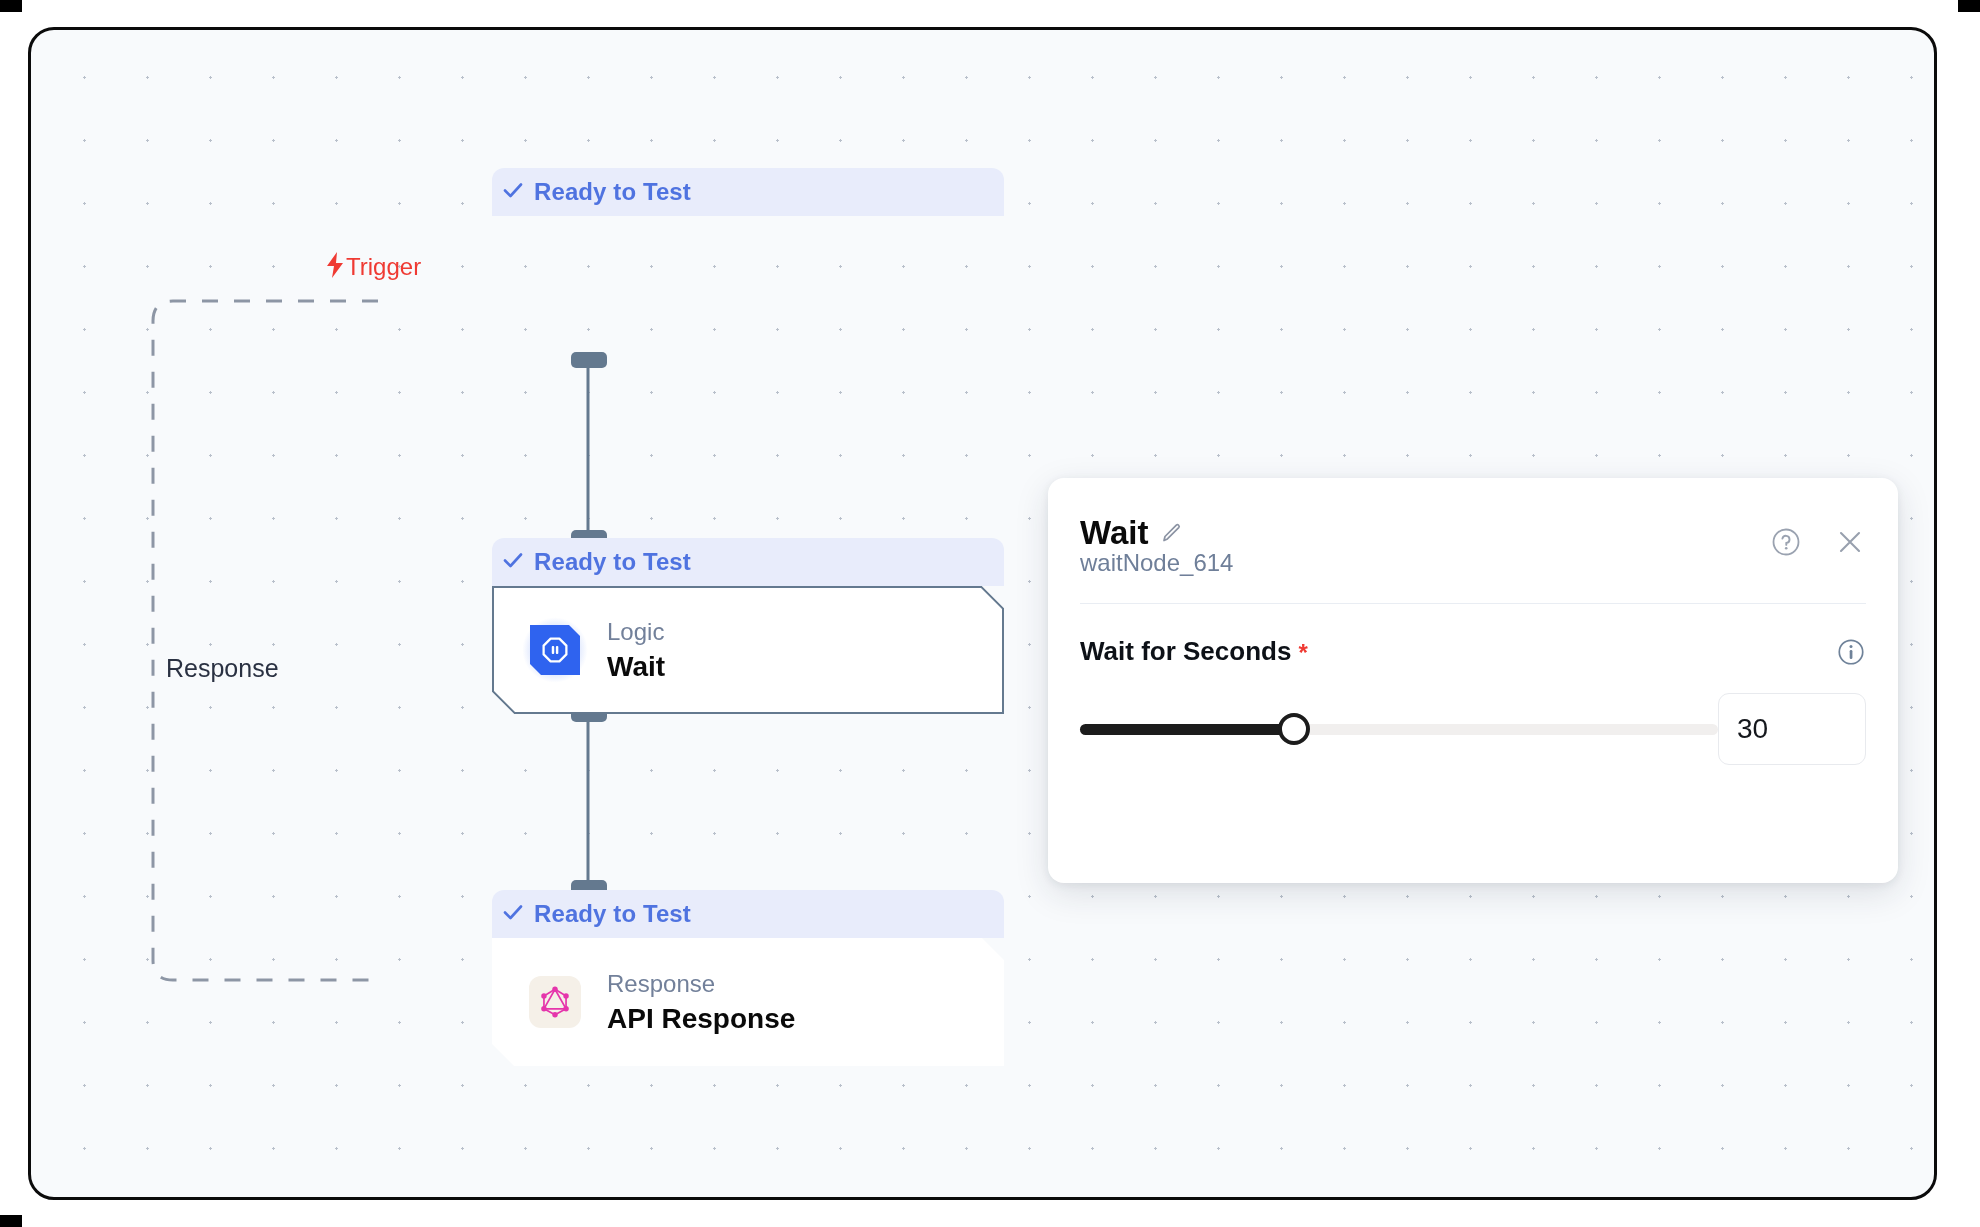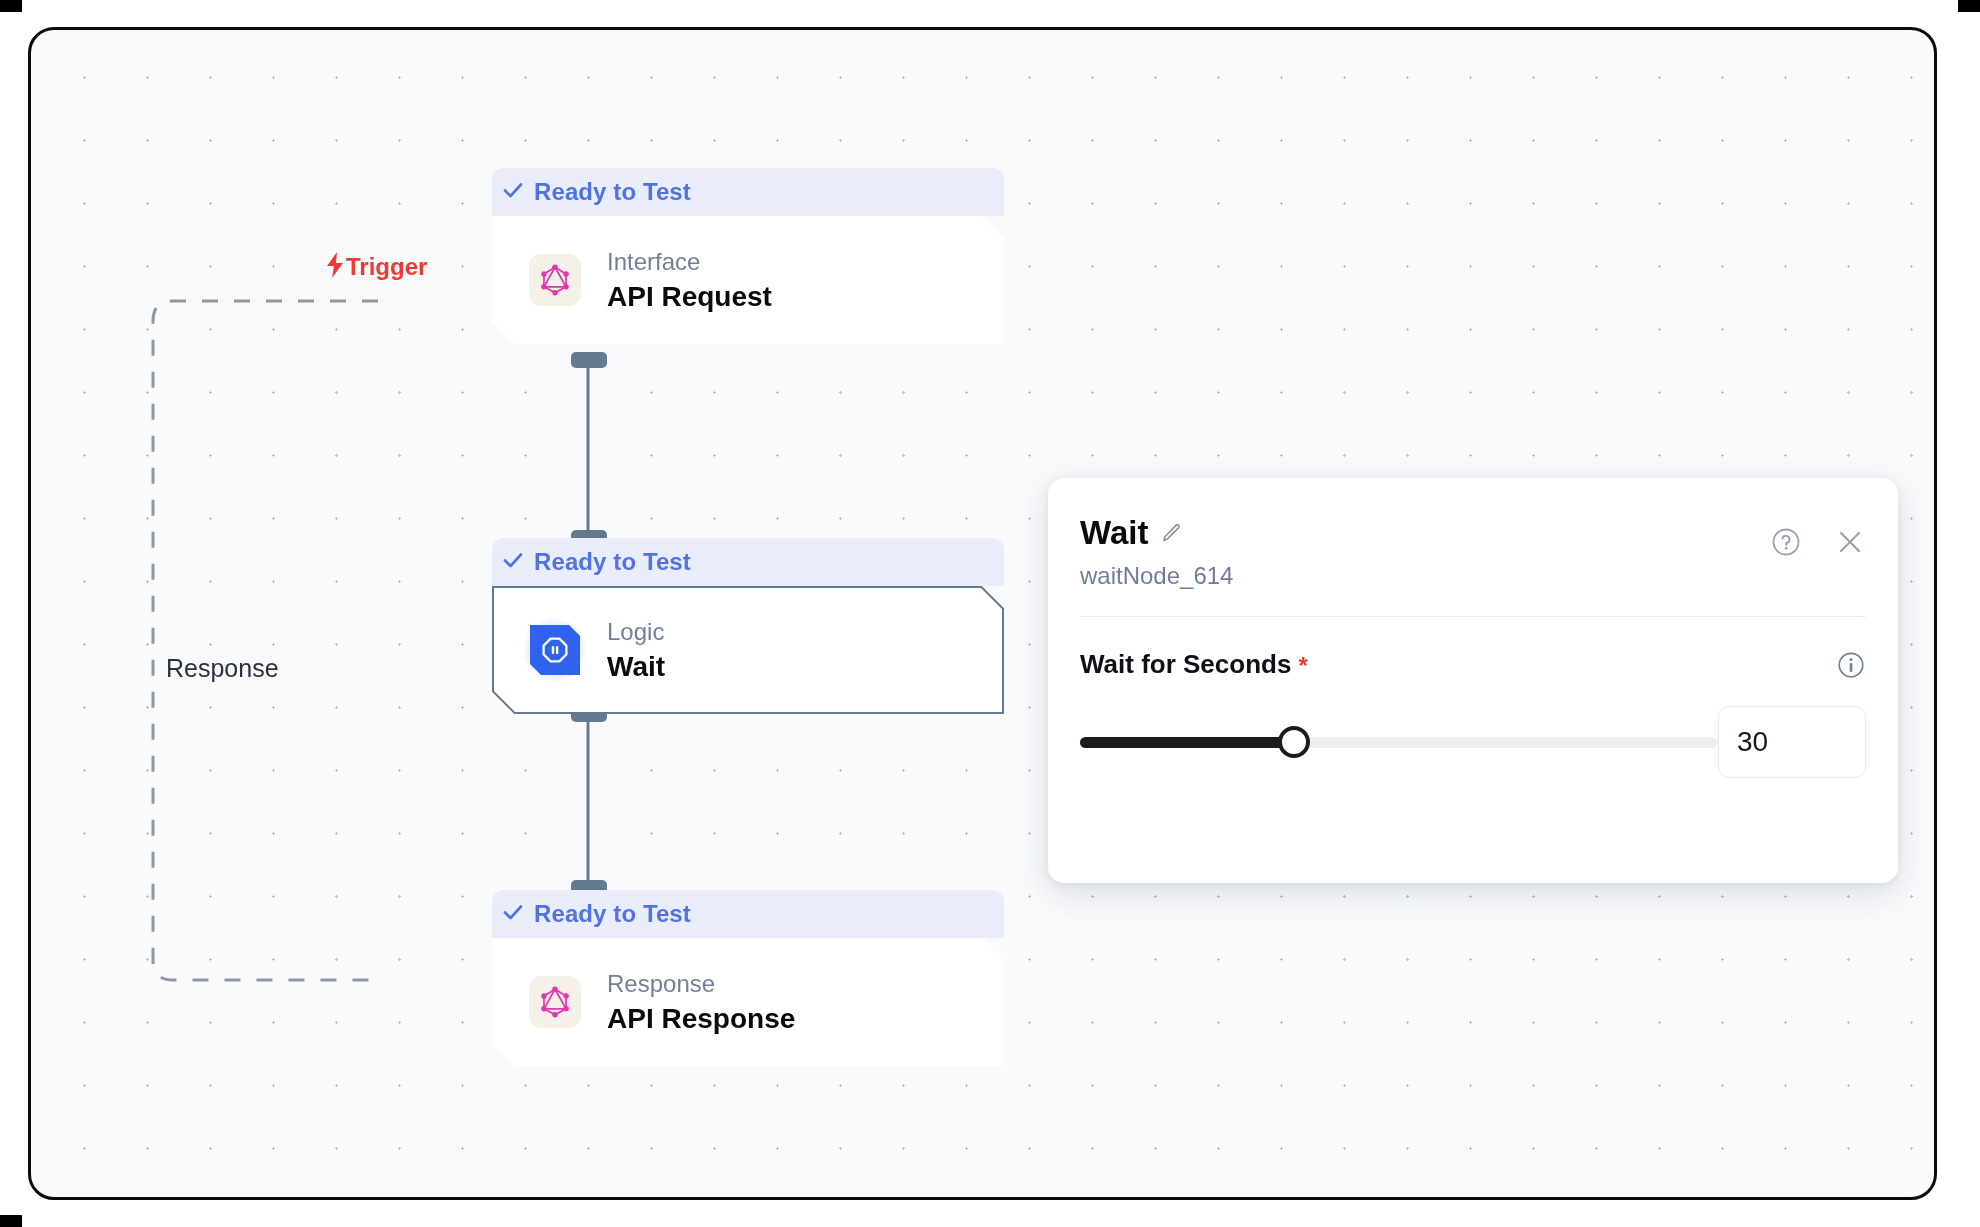--- a/index.html
+++ b/index.html
@@ -58,21 +58,21 @@
   
   .edge-label {
     position: absolute;
     white-space: nowrap;
     font-size: 24px;
   }
   #trigger-label {
     left: 294px;
     top: 222px;
     color: #ef3a33;
-    font-weight: 700;
+    font-weight: 400;
     display: flex;
     align-items: center;
     gap: 1px;
   }
   #trigger-label .bolt { font-size: 25px; line-height: 1; }
   #response-label {
     left: 128px;
     top: 622px;
     color: #2a3142;
     font-weight: 400;
@@ -215,21 +215,20 @@
     align-items: center;
     gap: 12px;
   }
   .panel-title .ttl {
     font-size: 33px;
     font-weight: 700;
     color: #0a0a0a;
     line-height: 1;
   }
   .panel-subtitle {
-    margin-top: 13px;
     font-size: 24px;
     color: #6f7f99;
   }
   .panel-header-actions {
     display: flex;
     align-items: center;
     gap: 32px;
     margin-top: 10px;
   }
   .icon-btn {
@@ -340,20 +339,58 @@
         <svg width="20" height="26" viewBox="0 0 20 26" aria-hidden="true">
           <path d="M12 0 L2 14 L9 14 L7 26 L18 11 L11 11 Z" fill="#ef3a33"></path>
         </svg>
       </span>
       <span>Trigger</span>
     </div>
 
     <div class="edge-label" id="response-label">Response</div>
 
     <div class="node" id="node-api-request">
+      <div class="node-status">
+        <span class="check">
+          <svg width="22" height="22" viewBox="0 0 22 22" aria-hidden="true">
+            <path d="M3 11.5 L8.5 17 L19 5.5" fill="none" stroke="#4f73e0" stroke-width="2.6" stroke-linecap="round" stroke-linejoin="round"></path>
+          </svg>
+        </span>
+        <span class="status-text">Ready to Test</span>
+      </div>
+    </div>
+
+    <div class="node" id="node-wait">
+      <div class="node-status">
+        <span class="check">
+          <svg width="22" height="22" viewBox="0 0 22 22" aria-hidden="true">
+            <path d="M3 11.5 L8.5 17 L19 5.5" fill="none" stroke="#4f73e0" stroke-width="2.6" stroke-linecap="round" stroke-linejoin="round"></path>
+          </svg>
+        </span>
+        <span class="status-text">Ready to Test</span>
+      </div>
+      <div class="node-body selected">
+        <div class="node-icon logic">
+          <span class="glow"></span>
+          <span class="chip">
+            <svg width="28" height="28" viewBox="0 0 32 32" aria-hidden="true">
+              <path d="M11 3 H21 L29 11 V21 L21 29 H11 L3 21 V11 Z" fill="none" stroke="#ffffff" stroke-width="2.6" stroke-linejoin="round"></path>
+              <rect x="12.3" y="11.5" width="2.8" height="9" rx="1" fill="#ffffff"></rect>
+              <rect x="17.0" y="11.5" width="2.8" height="9" rx="1" fill="#ffffff"></rect>
+            </svg>
+          </span>
+        </div>
+        <div class="node-text">
+          <div class="kind">Logic</div>
+          <div class="title">Wait</div>
+        </div>
+      </div>
+    </div>
+
+    <div class="node" id="node-api-response">
       <div class="node-status">
         <span class="check">
           <svg width="22" height="22" viewBox="0 0 22 22" aria-hidden="true">
             <path d="M3 11.5 L8.5 17 L19 5.5" fill="none" stroke="#4f73e0" stroke-width="2.6" stroke-linecap="round" stroke-linejoin="round"></path>
           </svg>
         </span>
         <span class="status-text">Ready to Test</span>
       </div>
       <div class="node-body">
         <div class="node-icon graphql">
@@ -366,80 +403,20 @@
               <circle cx="20" cy="5" r="3.2"></circle>
               <circle cx="33" cy="13" r="3.2"></circle>
               <circle cx="33" cy="28" r="3.2"></circle>
               <circle cx="20" cy="35" r="3.2"></circle>
               <circle cx="7" cy="28" r="3.2"></circle>
               <circle cx="7" cy="13" r="3.2"></circle>
             </g>
           </svg>
         </div>
         <div class="node-text">
-          <div class="kind">Interface</div>
-          <div class="title">API Request</div>
-        </div>
-      </div>
-    </div>
-
-    <div class="node" id="node-wait">
-      <div class="node-status">
-        <span class="check">
-          <svg width="22" height="22" viewBox="0 0 22 22" aria-hidden="true">
-            <path d="M3 11.5 L8.5 17 L19 5.5" fill="none" stroke="#4f73e0" stroke-width="2.6" stroke-linecap="round" stroke-linejoin="round"></path>
-          </svg>
-        </span>
-        <span class="status-text">Ready to Test</span>
-      </div>
-      <div class="node-body selected">
-        <div class="node-icon logic">
-          <span class="glow"></span>
-          <span class="chip">
-            <svg width="28" height="28" viewBox="0 0 32 32" aria-hidden="true">
-              <path d="M11 3 H21 L29 11 V21 L21 29 H11 L3 21 V11 Z" fill="none" stroke="#ffffff" stroke-width="2.6" stroke-linejoin="round"></path>
-              <rect x="12.3" y="11.5" width="2.8" height="9" rx="1" fill="#ffffff"></rect>
-              <rect x="17.0" y="11.5" width="2.8" height="9" rx="1" fill="#ffffff"></rect>
-            </svg>
-          </span>
-        </div>
-        <div class="node-text">
-          <div class="kind">Logic</div>
-          <div class="title">Wait</div>
-        </div>
-      </div>
-    </div>
-
-    <div class="node" id="node-api-response">
-      <div class="node-status">
-        <span class="check">
-          <svg width="22" height="22" viewBox="0 0 22 22" aria-hidden="true">
-            <path d="M3 11.5 L8.5 17 L19 5.5" fill="none" stroke="#4f73e0" stroke-width="2.6" stroke-linecap="round" stroke-linejoin="round"></path>
-          </svg>
-        </span>
-        <span class="status-text">Ready to Test</span>
-      </div>
-      <div class="node-body">
-        <div class="node-icon graphql">
-          <svg width="34" height="34" viewBox="0 0 40 40" aria-hidden="true">
-            <g stroke="#e535ab" stroke-width="2" fill="none">
-              <path d="M20 5 L33 28 L7 28 Z"></path>
-              <path d="M20 5 L33 13 L33 28 L20 35 L7 28 L7 13 Z"></path>
-            </g>
-            <g fill="#e535ab">
-              <circle cx="20" cy="5" r="3.2"></circle>
-              <circle cx="33" cy="13" r="3.2"></circle>
-              <circle cx="33" cy="28" r="3.2"></circle>
-              <circle cx="20" cy="35" r="3.2"></circle>
-              <circle cx="7" cy="28" r="3.2"></circle>
-              <circle cx="7" cy="13" r="3.2"></circle>
-            </g>
-          </svg>
-        </div>
-        <div class="node-text">
           <div class="kind">Response</div>
           <div class="title">API Response</div>
         </div>
       </div>
     </div>
 
     <div id="wait-panel">
 
       <div class="panel-title-row">
         <div>

